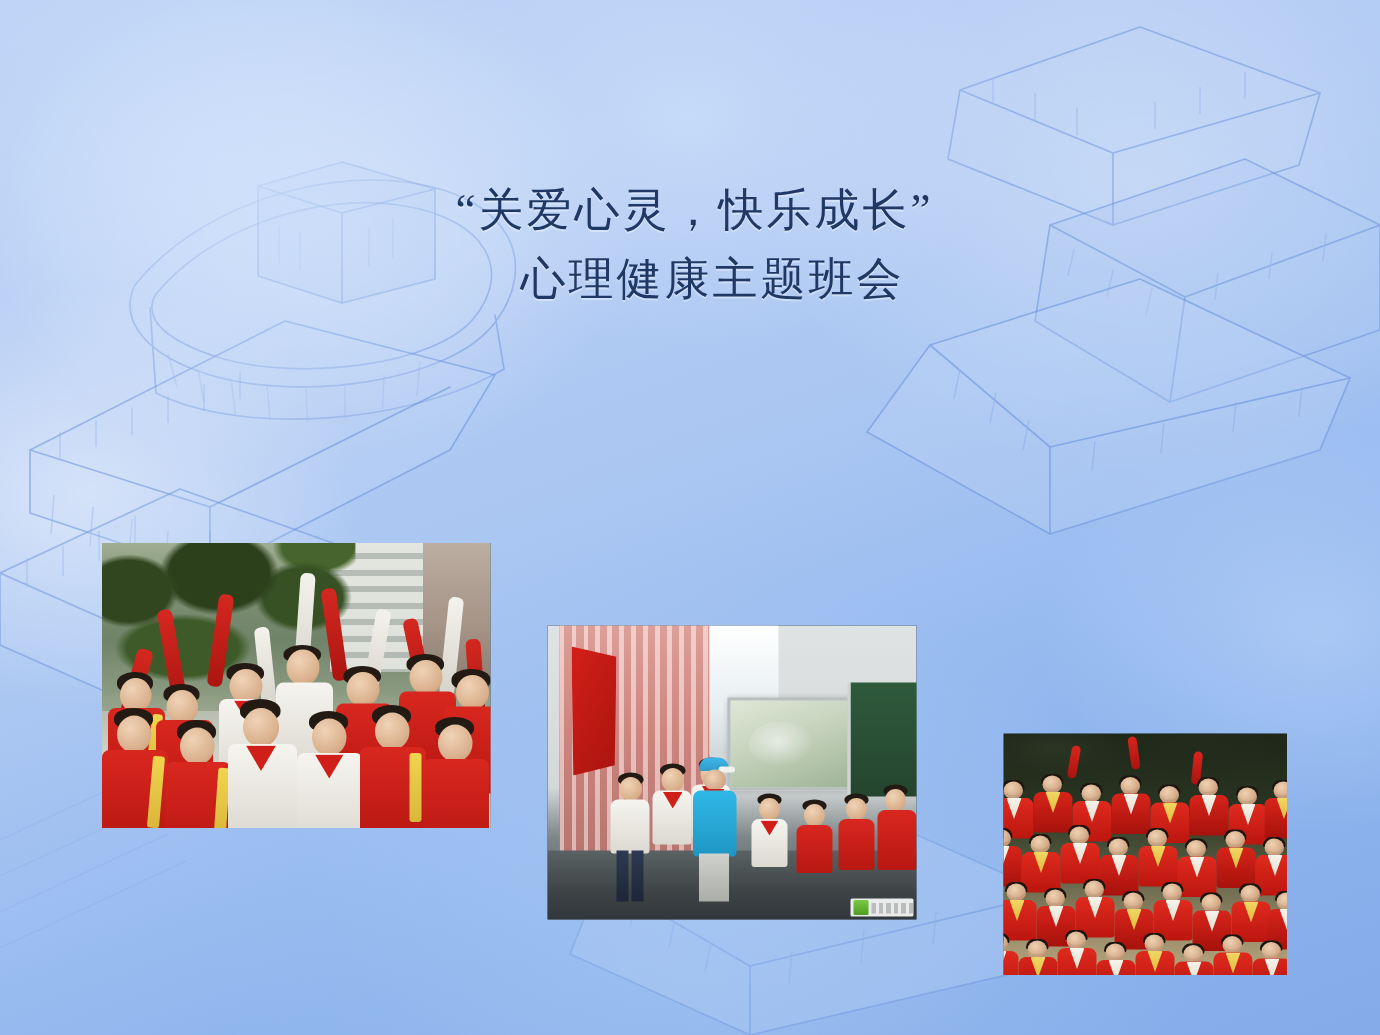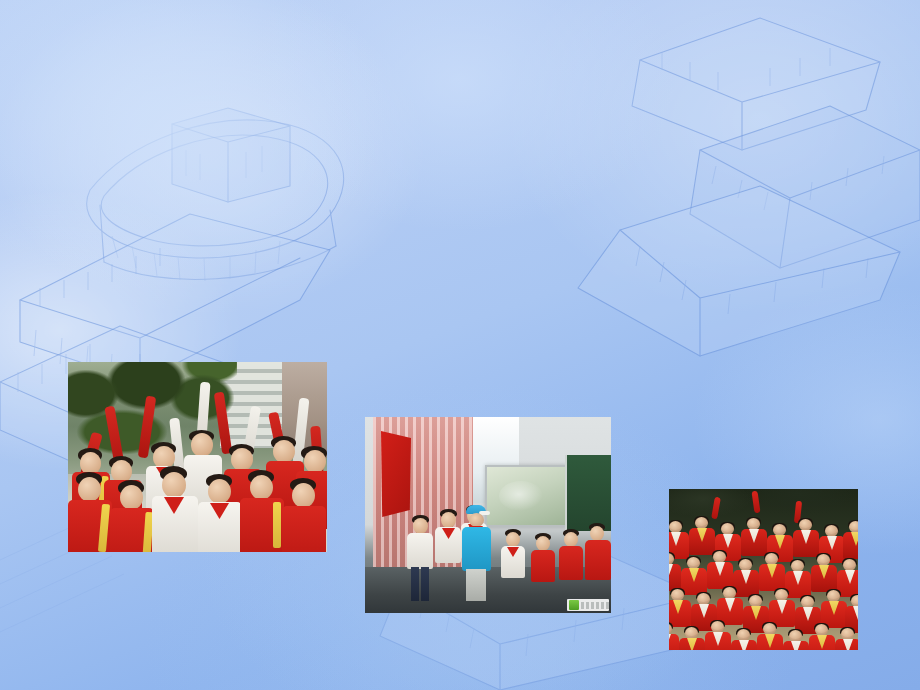--- a/index.html
+++ b/index.html
@@ -365,20 +365,22 @@
       <g opacity="0.4">
         <path class="wall-stroke" d="M206,470 C216,452 244,452 254,470 L254,502 L206,502 Z"></path>
         <path class="wall-stroke" d="M270,478 C280,460 308,460 318,478 L318,508 L270,508 Z"></path>
       </g>
     </svg>
   </div>
 
   <div class="haze"></div>
 
   <div class="title-block">
+    <div class="title-line title-line-1">“关爱心灵，快乐成长”</div>
+    <div class="title-line title-line-2">心理健康主题班会</div>
   </div>
 
   <div class="photo" id="photo-1">
     <div class="p1-sky"></div>
     <div class="p1-bldg"></div>
     <div class="p1-bldg2"></div>
     <div class="p1-trees"></div>
     <div class="p1-ground"></div>
 
     <div>

